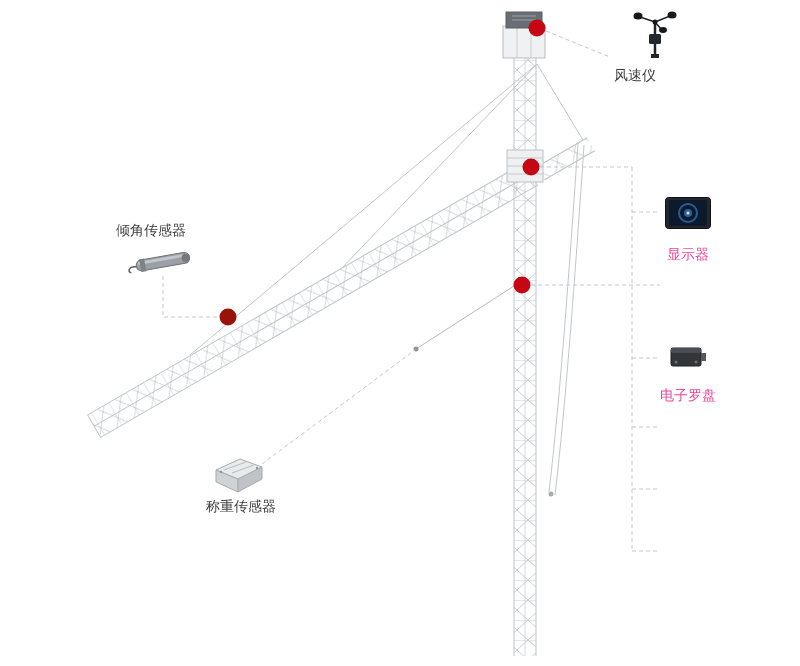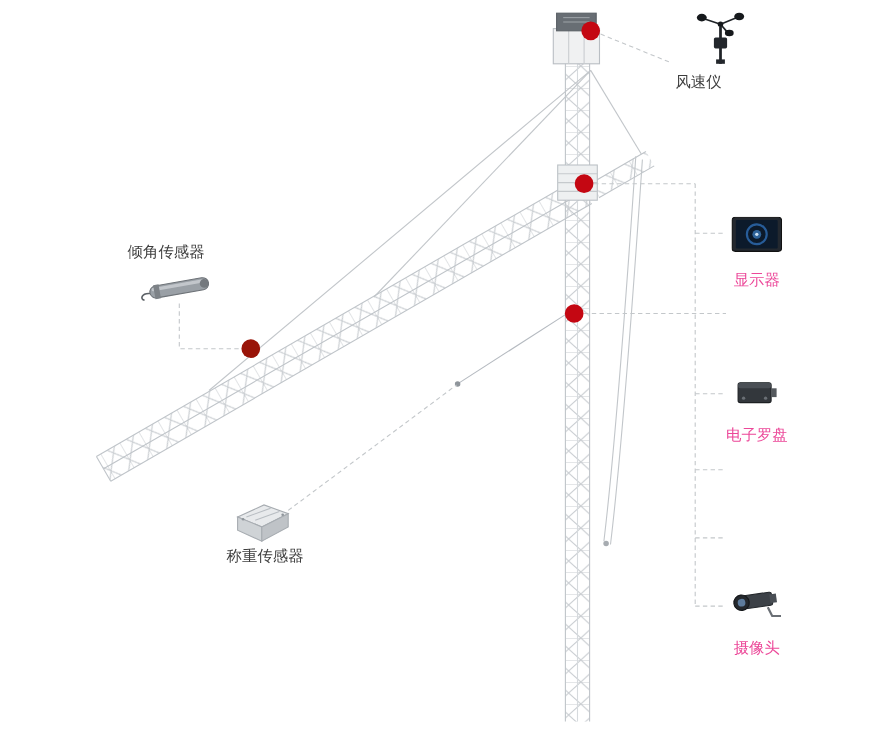--- a/index.html
+++ b/index.html
@@ -173,28 +173,14 @@
         <rect x="33" y="11" width="5" height="8" fill="#55595e"></rect>
         <circle cx="8" cy="20" r="1.5" fill="#6a6f75"></circle>
         <circle cx="28" cy="20" r="1.5" fill="#6a6f75"></circle>
       </svg>
     </div>
     <div class="rp-label">电子罗盘</div>
   </div>
 
 
 
-  <div class="rp-item" style="top:533px;">
-    <div class="rp-icon" style="height:31px;">
-      <svg width="48" height="30" viewBox="0 0 48 30">
-        <g transform="rotate(-8 24 12)">
-          <rect x="8" y="6" width="30" height="12" rx="2" fill="#3c4147" stroke="#23272b"></rect>
-          <circle cx="10" cy="12" r="7" fill="#24282d" stroke="#15181b"></circle>
-          <circle cx="10" cy="12" r="3.5" fill="#5d7b9c"></circle>
-          <rect x="36" y="8" width="6" height="8" fill="#4a4f55"></rect>
-        </g>
-        <path d="M34 18 L38 26 L46 26" stroke="#6a6f75" stroke-width="2" fill="none"></path>
-      </svg>
-    </div>
-    <div class="rp-label">摄像头</div>
-  </div>
 
 </div>
 
 </body></html>

